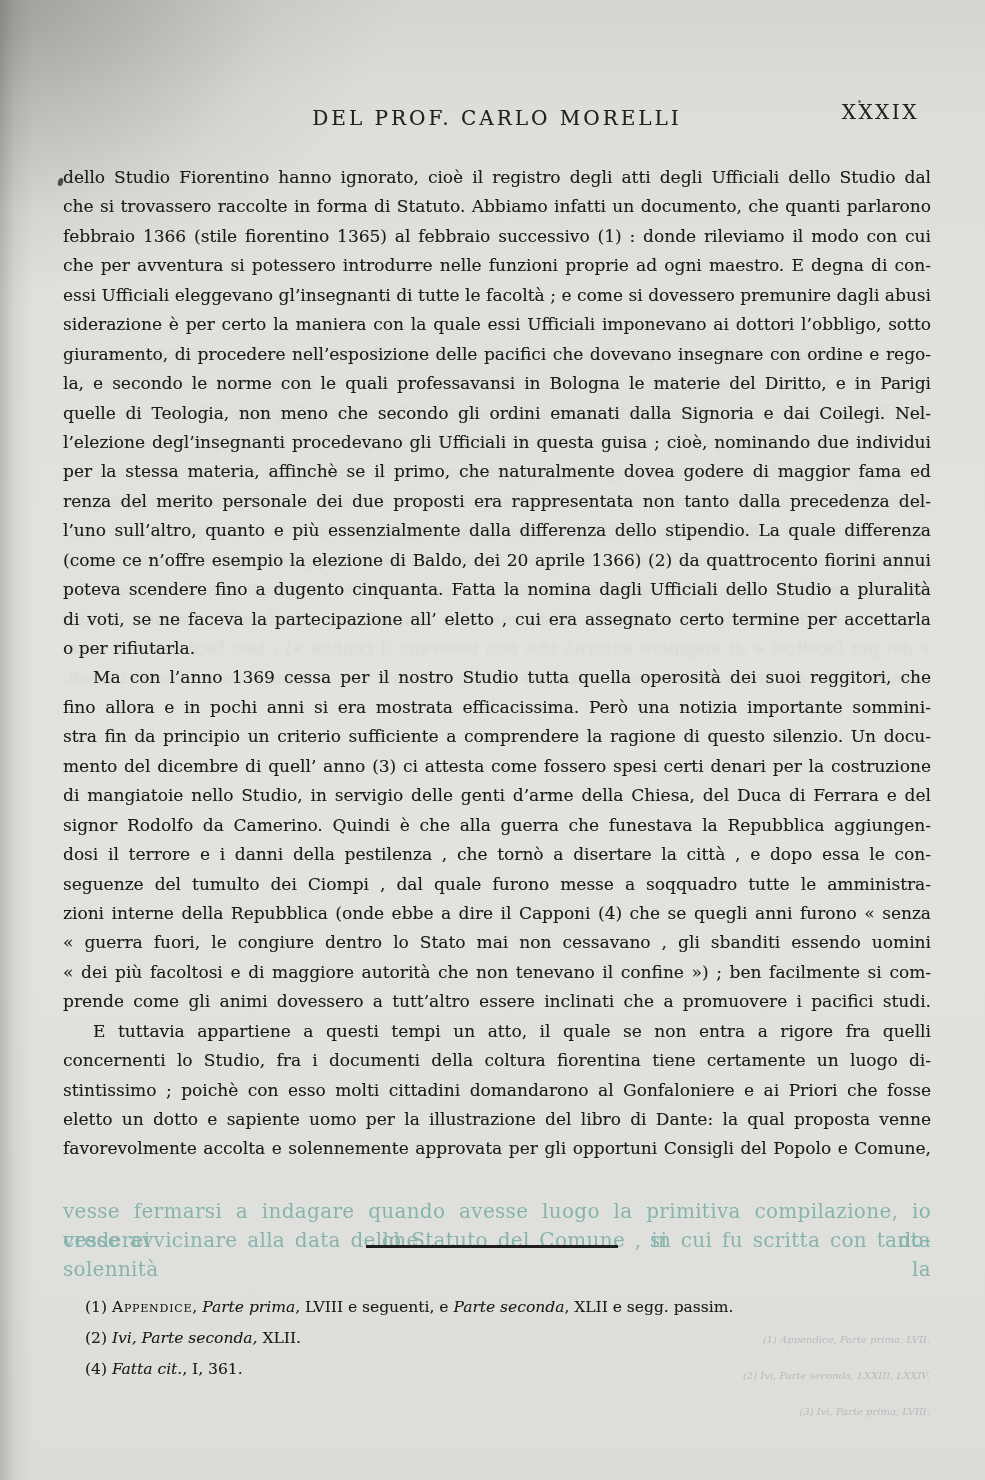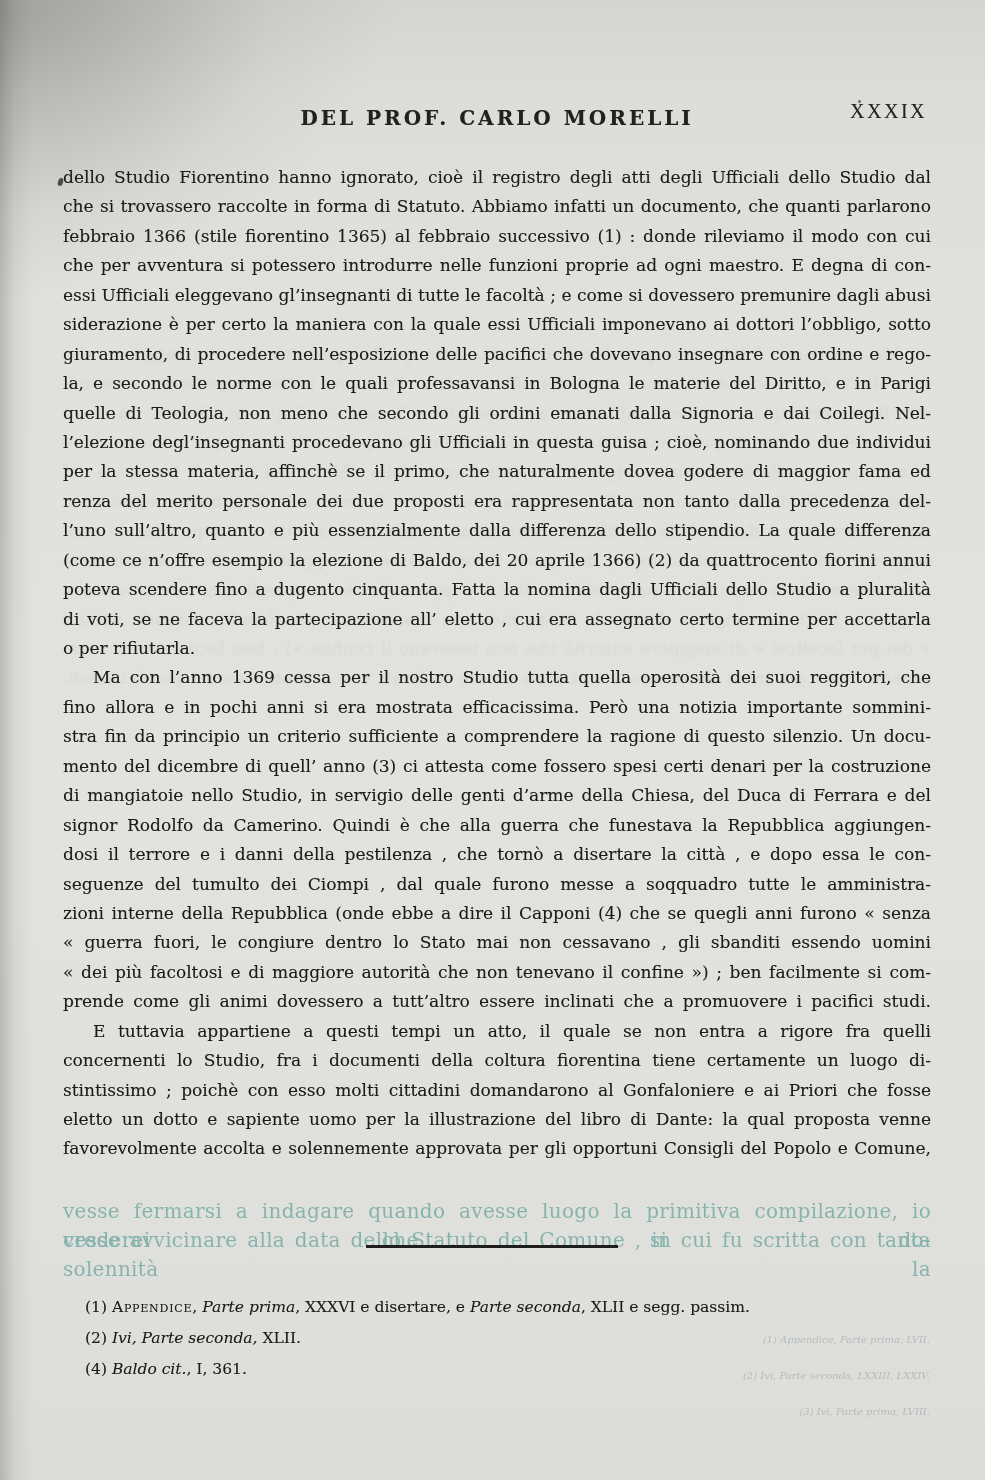--- a/index.html
+++ b/index.html
@@ -10,28 +10,27 @@
     background:
       radial-gradient(900px 700px at -8% -5%, rgba(28,30,28,0.22), rgba(28,30,28,0) 55%),
       radial-gradient(420px 320px at 1% 1%, rgba(28,30,28,0.14), rgba(28,30,28,0) 62%),
       linear-gradient(90deg, rgba(25,25,22,0.20) 0px, rgba(25,25,22,0.06) 14px, rgba(25,25,22,0) 34px),
       linear-gradient(180deg, #d4d5d1 0%, #dcddd9 6%, #e0e1dd 20%, #e2e3df 55%, #dfe0dc 85%, #dcddd9 100%);
   }
   .page{position:absolute;inset:0;}
   .page-header{position:absolute;top:106px;left:63px;width:868px;height:32px;}
   .header-title{
     position:absolute;left:0;right:0;text-align:center;
-    font-size:20px;letter-spacing:3px;font-weight:bold;color:#222120;
+    font-size:20px;letter-spacing:3px;font-weight:normal;color:#222120;
     text-shadow:0.2px 0.3px 0 rgba(25,25,25,0.35);
   }
   .page-number{
-    position:absolute;right:4px;top:-6px;
+    position:absolute;right:12px;top:-6px;
     font-size:20px;letter-spacing:2.5px;color:#242322;
     text-shadow:0.2px 0.3px 0 rgba(25,25,25,0.35);
-    font-family:Liberation Serif, serif;
   }
   .body-text{
     position:absolute;top:163px;left:63px;width:868px;
     font-size:17px;line-height:29.45px;
     text-shadow:0.2px 0.3px 0 rgba(22,22,22,0.30);
   }
   .line{height:29.45px;overflow:visible;text-align:justify;text-align-last:justify;}
   .line.endpar{text-align-last:left;}
   .line.indent{text-indent:30px;}
   
@@ -139,23 +138,23 @@
     </div>
 
   <div class="ghost-body">
       <div class="gline">vesse fermarsi a indagare quando avesse luogo la primitiva  compilazione, io crederei che si do-</div>
       <div class="gline">vesse avvicinare alla data dello Statuto del  Comune , in cui fu  scritta  con  tanta  solennità  la</div>
     </div>
 
   <div class="footnote-rule"></div>
 
   <div class="footnotes">
-      <div class="fn-line"><span>(1) </span><span class="seg-sc">Appendice</span><span>, </span><span class="seg-it">Parte prima</span><span>, XXXVI e disertare, e </span><span class="seg-it">Parte seconda</span><span>, XLII e segg. passim.</span></div>
+      <div class="fn-line"><span>(1) </span><span class="seg-sc">Appendice</span><span>, </span><span class="seg-it">Parte prima</span><span>, LVIII e seguenti, e </span><span class="seg-it">Parte seconda</span><span>, XLII e segg. passim.</span></div>
       <div class="fn-line"><span>(2) </span><span class="seg-it">Ivi, Parte seconda,</span><span> XLII.</span></div>
-      <div class="fn-line"><span>(4) </span><span class="seg-it">Baldo cit.</span><span>, I, 361.</span></div>
+      <div class="fn-line"><span>(4) </span><span class="seg-it">Fatta cit.</span><span>, I, 361.</span></div>
     </div>
 
   <div class="ghost-footnotes">
       <div class="gline">(1) Appendice, Parte prima, LVII.</div>
       <div class="gline">(2) Ivi, Parte seconda, LXXIII, LXXIV.</div>
       <div class="gline">(3) Ivi, Parte prima, LVIII.</div>
     </div>
 
   <div class="speck-a"></div>
   <div class="speck-b"></div>

